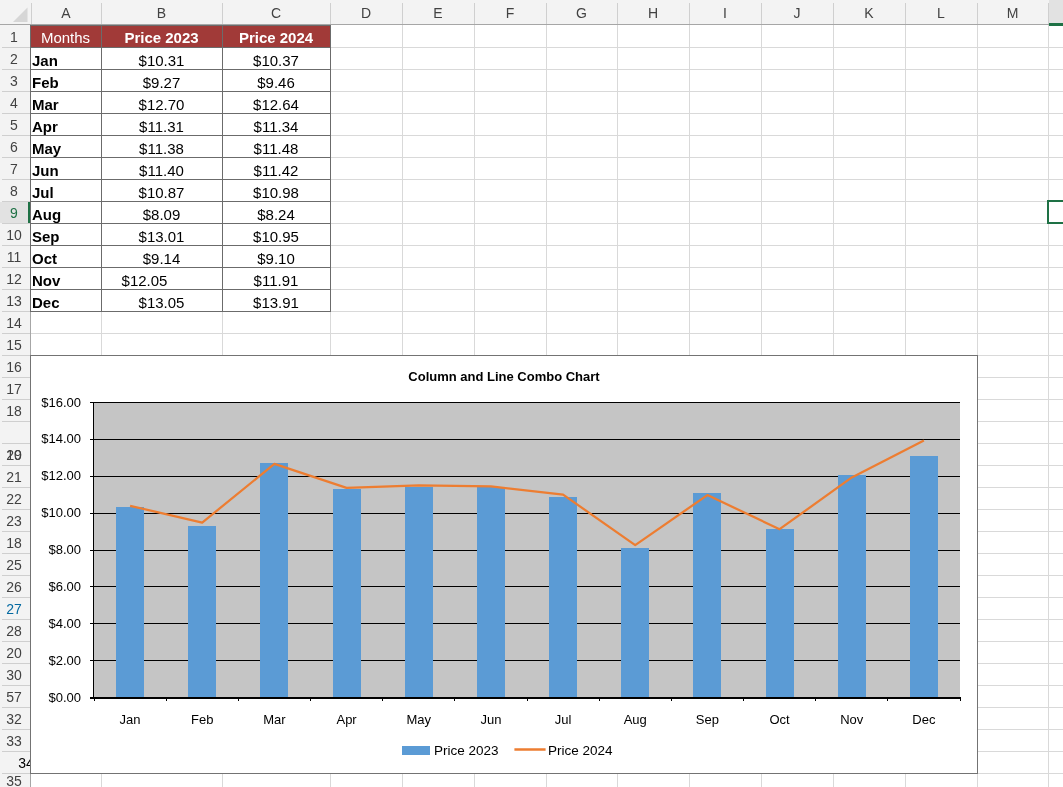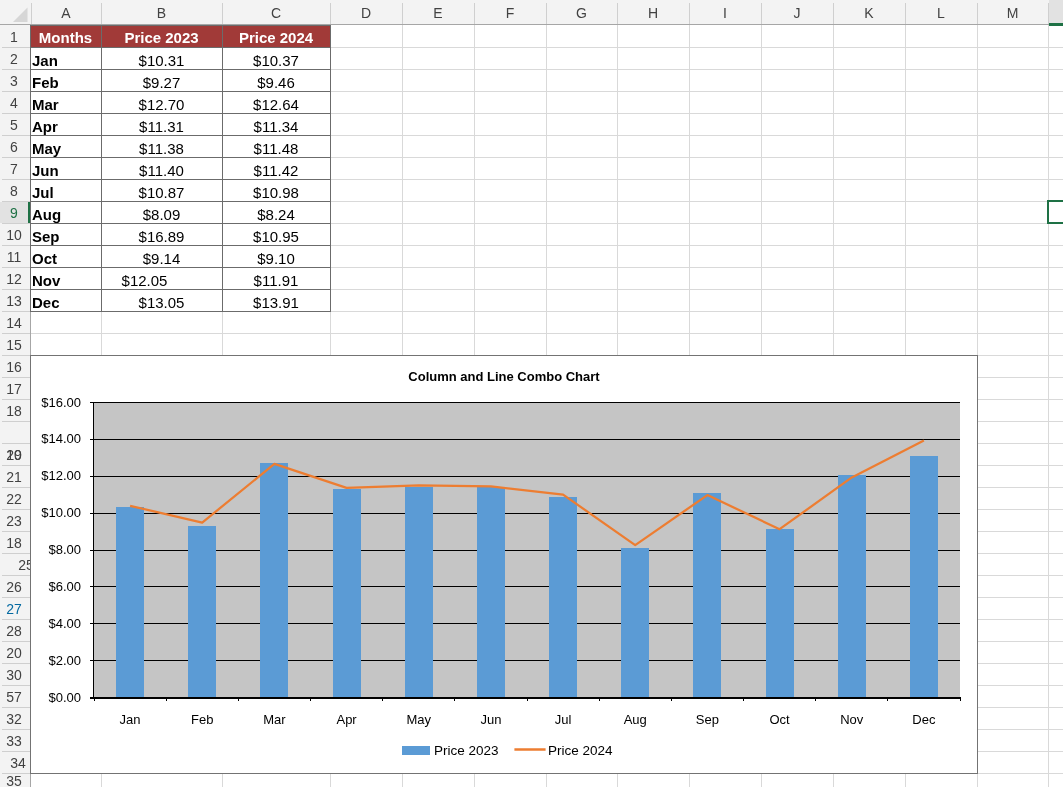--- a/index.html
+++ b/index.html
@@ -129,39 +129,39 @@
 <div class="abs" style="left:0;top:444px;width:28px;height:22px;display:flex;align-items:center;justify-content:center;font-size:14px;color:#404040">20</div>
 <div class="abs" style="left:2px;top:487px;width:28px;height:1px;background:#cfcfcf"></div>
 <div class="abs" style="left:0;top:466px;width:28px;height:22px;display:flex;align-items:center;justify-content:center;font-size:14px;color:#424242">21</div>
 <div class="abs" style="left:2px;top:509px;width:28px;height:1px;background:#cfcfcf"></div>
 <div class="abs" style="left:0;top:488px;width:28px;height:22px;display:flex;align-items:center;justify-content:center;font-size:14px;color:#424242">22</div>
 <div class="abs" style="left:2px;top:531px;width:28px;height:1px;background:#cfcfcf"></div>
 <div class="abs" style="left:0;top:510px;width:28px;height:22px;display:flex;align-items:center;justify-content:center;font-size:14px;color:#424242">23</div>
 <div class="abs" style="left:2px;top:553px;width:28px;height:1px;background:#cfcfcf"></div>
 <div class="abs" style="left:0;top:532px;width:28px;height:22px;display:flex;align-items:center;justify-content:center;font-size:14px;color:#424242">18</div>
 <div class="abs" style="left:2px;top:575px;width:28px;height:1px;background:#cfcfcf"></div>
-<div class="abs" style="left:12px;top:554px;width:28px;height:22px;display:flex;align-items:center;justify-content:center;font-size:14px;color:#424242">25</div>
+<div class="abs" style="left:0;top:554px;width:28px;height:22px;display:flex;align-items:center;justify-content:center;font-size:14px;color:#424242">25</div>
 <div class="abs" style="left:2px;top:597px;width:28px;height:1px;background:#cfcfcf"></div>
 <div class="abs" style="left:0;top:576px;width:28px;height:22px;display:flex;align-items:center;justify-content:center;font-size:14px;color:#424242">26</div>
 <div class="abs" style="left:2px;top:619px;width:28px;height:1px;background:#cfcfcf"></div>
 <div class="abs" style="left:0;top:598px;width:28px;height:22px;display:flex;align-items:center;justify-content:center;font-size:14px;color:#0369a1">27</div>
 <div class="abs" style="left:2px;top:641px;width:28px;height:1px;background:#cfcfcf"></div>
 <div class="abs" style="left:0;top:620px;width:28px;height:22px;display:flex;align-items:center;justify-content:center;font-size:14px;color:#424242">28</div>
 <div class="abs" style="left:2px;top:663px;width:28px;height:1px;background:#cfcfcf"></div>
 <div class="abs" style="left:0;top:642px;width:28px;height:22px;display:flex;align-items:center;justify-content:center;font-size:14px;color:#424242">20</div>
 <div class="abs" style="left:2px;top:685px;width:28px;height:1px;background:#cfcfcf"></div>
 <div class="abs" style="left:0;top:664px;width:28px;height:22px;display:flex;align-items:center;justify-content:center;font-size:14px;color:#424242">30</div>
 <div class="abs" style="left:2px;top:707px;width:28px;height:1px;background:#cfcfcf"></div>
 <div class="abs" style="left:0;top:686px;width:28px;height:22px;display:flex;align-items:center;justify-content:center;font-size:14px;color:#424242">57</div>
 <div class="abs" style="left:2px;top:729px;width:28px;height:1px;background:#cfcfcf"></div>
 <div class="abs" style="left:0;top:708px;width:28px;height:22px;display:flex;align-items:center;justify-content:center;font-size:14px;color:#424242">32</div>
 <div class="abs" style="left:2px;top:751px;width:28px;height:1px;background:#cfcfcf"></div>
 <div class="abs" style="left:0;top:730px;width:28px;height:22px;display:flex;align-items:center;justify-content:center;font-size:14px;color:#424242">33</div>
 <div class="abs" style="left:2px;top:773px;width:28px;height:1px;background:#cfcfcf"></div>
-<div class="abs" style="left:4px;top:752px;width:28px;height:22px;display:flex;align-items:center;justify-content:center;font-size:14px;color:#404040">34</div>
+<div class="abs" style="left:12px;top:752px;width:28px;height:22px;display:flex;align-items:center;justify-content:center;font-size:14px;color:#000000">34</div>
 
 <div class="abs" style="left:0;top:774px;width:28px;height:14px;display:flex;align-items:center;justify-content:center;font-size:14px;color:#424242">35</div>
 <svg class="abs" style="left:0;top:0" width="30" height="25">
     <polygon points="27.5,7.5 27.5,22 13,22" fill="#d6d6d6"></polygon>
   </svg>
 <div class="abs" style="left:1049px;top:202px;width:14px;height:21px;background:#fff"></div>
 <div class="abs" style="left:1047px;top:200px;width:16px;height:24px;border:2px solid #1e7145;box-sizing:border-box;border-right:none"></div>
 <div class="abs" style="left:31px;top:26px;width:299px;height:21px;background:#a13a38"></div>
 <div class="abs" style="left:31px;top:48px;width:299px;height:263px;background:#fff"></div>
 <div class="abs" style="left:30px;top:25px;width:301px;height:1px;background:#6b6b6b"></div>
@@ -175,21 +175,21 @@
 <div class="abs" style="left:30px;top:201px;width:301px;height:1px;background:#6b6b6b"></div>
 <div class="abs" style="left:30px;top:223px;width:301px;height:1px;background:#6b6b6b"></div>
 <div class="abs" style="left:30px;top:245px;width:301px;height:1px;background:#6b6b6b"></div>
 <div class="abs" style="left:30px;top:267px;width:301px;height:1px;background:#6b6b6b"></div>
 <div class="abs" style="left:30px;top:289px;width:301px;height:1px;background:#6b6b6b"></div>
 <div class="abs" style="left:30px;top:311px;width:301px;height:1px;background:#6b6b6b"></div>
 <div class="abs" style="left:30px;top:25px;width:1px;height:287px;background:#6b6b6b"></div>
 <div class="abs" style="left:101px;top:25px;width:1px;height:287px;background:#6b6b6b"></div>
 <div class="abs" style="left:222px;top:25px;width:1px;height:287px;background:#6b6b6b"></div>
 <div class="abs" style="left:330px;top:25px;width:1px;height:287px;background:#6b6b6b"></div>
-<div class="abs" style="left:30px;top:27px;width:71px;height:21px;display:flex;align-items:center;justify-content:center;font-size:15px;font-weight:bold;color:#fff">Months</div>
+<div class="abs" style="left:30px;top:27px;width:71px;height:21px;display:flex;align-items:center;justify-content:center;font-size:15px;font-weight:normal;color:#fff">Months</div>
 <div class="abs" style="left:101px;top:27px;width:121px;height:21px;display:flex;align-items:center;justify-content:center;font-size:15px;font-weight:bold;color:#fff">Price 2023</div>
 <div class="abs" style="left:222px;top:27px;width:108px;height:21px;display:flex;align-items:center;justify-content:center;font-size:15px;font-weight:bold;color:#fff">Price 2024</div>
 <div class="abs" style="left:32px;top:49px;width:69px;height:22px;display:flex;align-items:center;font-size:15px;font-weight:bold;color:#000">Jan</div>
 <div class="abs" style="left:101px;top:49px;width:121px;height:22px;display:flex;align-items:center;justify-content:center;font-size:15px;color:#000">$10.31</div>
 <div class="abs" style="left:222px;top:49px;width:108px;height:22px;display:flex;align-items:center;justify-content:center;font-size:15px;color:#000">$10.37</div>
 <div class="abs" style="left:32px;top:71px;width:69px;height:22px;display:flex;align-items:center;font-size:15px;font-weight:bold;color:#000">Feb</div>
 <div class="abs" style="left:101px;top:71px;width:121px;height:22px;display:flex;align-items:center;justify-content:center;font-size:15px;color:#000">$9.27</div>
 <div class="abs" style="left:222px;top:71px;width:108px;height:22px;display:flex;align-items:center;justify-content:center;font-size:15px;color:#000">$9.46</div>
 <div class="abs" style="left:32px;top:93px;width:69px;height:22px;display:flex;align-items:center;font-size:15px;font-weight:bold;color:#000">Mar</div>
 <div class="abs" style="left:101px;top:93px;width:121px;height:22px;display:flex;align-items:center;justify-content:center;font-size:15px;color:#000">$12.70</div>
@@ -203,21 +203,21 @@
 <div class="abs" style="left:32px;top:159px;width:69px;height:22px;display:flex;align-items:center;font-size:15px;font-weight:bold;color:#000">Jun</div>
 <div class="abs" style="left:101px;top:159px;width:121px;height:22px;display:flex;align-items:center;justify-content:center;font-size:15px;color:#000">$11.40</div>
 <div class="abs" style="left:222px;top:159px;width:108px;height:22px;display:flex;align-items:center;justify-content:center;font-size:15px;color:#000">$11.42</div>
 <div class="abs" style="left:32px;top:181px;width:69px;height:22px;display:flex;align-items:center;font-size:15px;font-weight:bold;color:#000">Jul</div>
 <div class="abs" style="left:101px;top:181px;width:121px;height:22px;display:flex;align-items:center;justify-content:center;font-size:15px;color:#000">$10.87</div>
 <div class="abs" style="left:222px;top:181px;width:108px;height:22px;display:flex;align-items:center;justify-content:center;font-size:15px;color:#000">$10.98</div>
 <div class="abs" style="left:32px;top:203px;width:69px;height:22px;display:flex;align-items:center;font-size:15px;font-weight:bold;color:#000">Aug</div>
 <div class="abs" style="left:101px;top:203px;width:121px;height:22px;display:flex;align-items:center;justify-content:center;font-size:15px;color:#000">$8.09</div>
 <div class="abs" style="left:222px;top:203px;width:108px;height:22px;display:flex;align-items:center;justify-content:center;font-size:15px;color:#000">$8.24</div>
 <div class="abs" style="left:32px;top:225px;width:69px;height:22px;display:flex;align-items:center;font-size:15px;font-weight:bold;color:#000">Sep</div>
-<div class="abs" style="left:101px;top:225px;width:121px;height:22px;display:flex;align-items:center;justify-content:center;font-size:15px;color:#000">$16.89</div>
+<div class="abs" style="left:101px;top:225px;width:121px;height:22px;display:flex;align-items:center;justify-content:center;font-size:15px;color:#000">$13.01</div>
 <div class="abs" style="left:222px;top:225px;width:108px;height:22px;display:flex;align-items:center;justify-content:center;font-size:15px;color:#000">$10.95</div>
 <div class="abs" style="left:32px;top:247px;width:69px;height:22px;display:flex;align-items:center;font-size:15px;font-weight:bold;color:#000">Oct</div>
 <div class="abs" style="left:101px;top:247px;width:121px;height:22px;display:flex;align-items:center;justify-content:center;font-size:15px;color:#000">$9.14</div>
 <div class="abs" style="left:222px;top:247px;width:108px;height:22px;display:flex;align-items:center;justify-content:center;font-size:15px;color:#000">$9.10</div>
 <div class="abs" style="left:32px;top:269px;width:69px;height:22px;display:flex;align-items:center;font-size:15px;font-weight:bold;color:#000">Nov</div>
 <div class="abs" style="left:84px;top:269px;width:121px;height:22px;display:flex;align-items:center;justify-content:center;font-size:15px;color:#000">$12.05</div>
 <div class="abs" style="left:222px;top:269px;width:108px;height:22px;display:flex;align-items:center;justify-content:center;font-size:15px;color:#000">$11.91</div>
 <div class="abs" style="left:32px;top:291px;width:69px;height:22px;display:flex;align-items:center;font-size:15px;font-weight:bold;color:#000">Dec</div>
 <div class="abs" style="left:101px;top:291px;width:121px;height:22px;display:flex;align-items:center;justify-content:center;font-size:15px;color:#000">$13.05</div>
 <div class="abs" style="left:222px;top:291px;width:108px;height:22px;display:flex;align-items:center;justify-content:center;font-size:15px;color:#000">$13.91</div>

